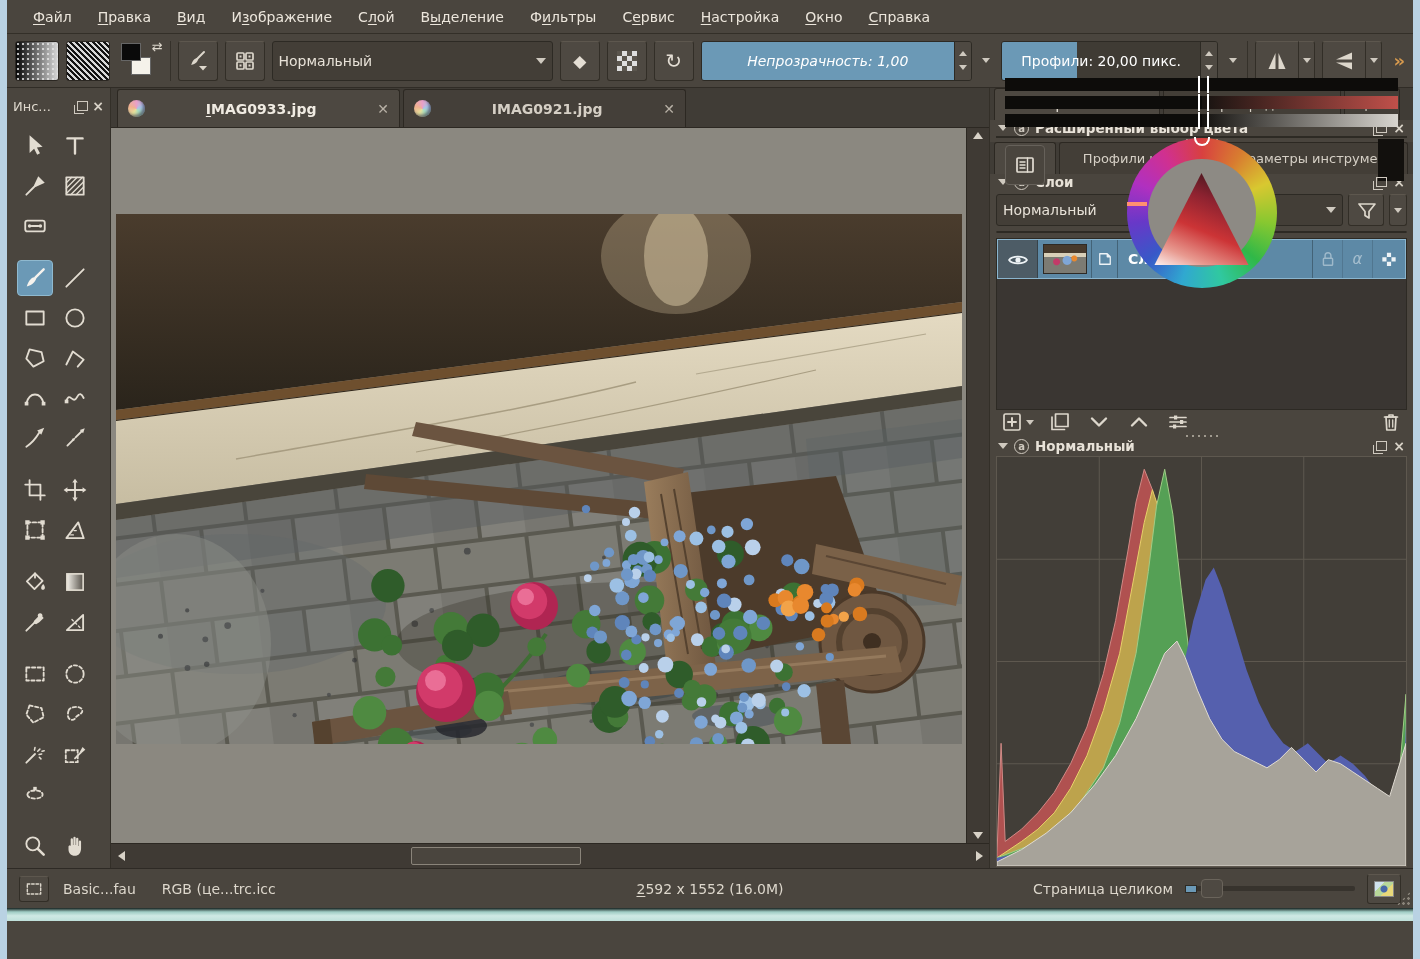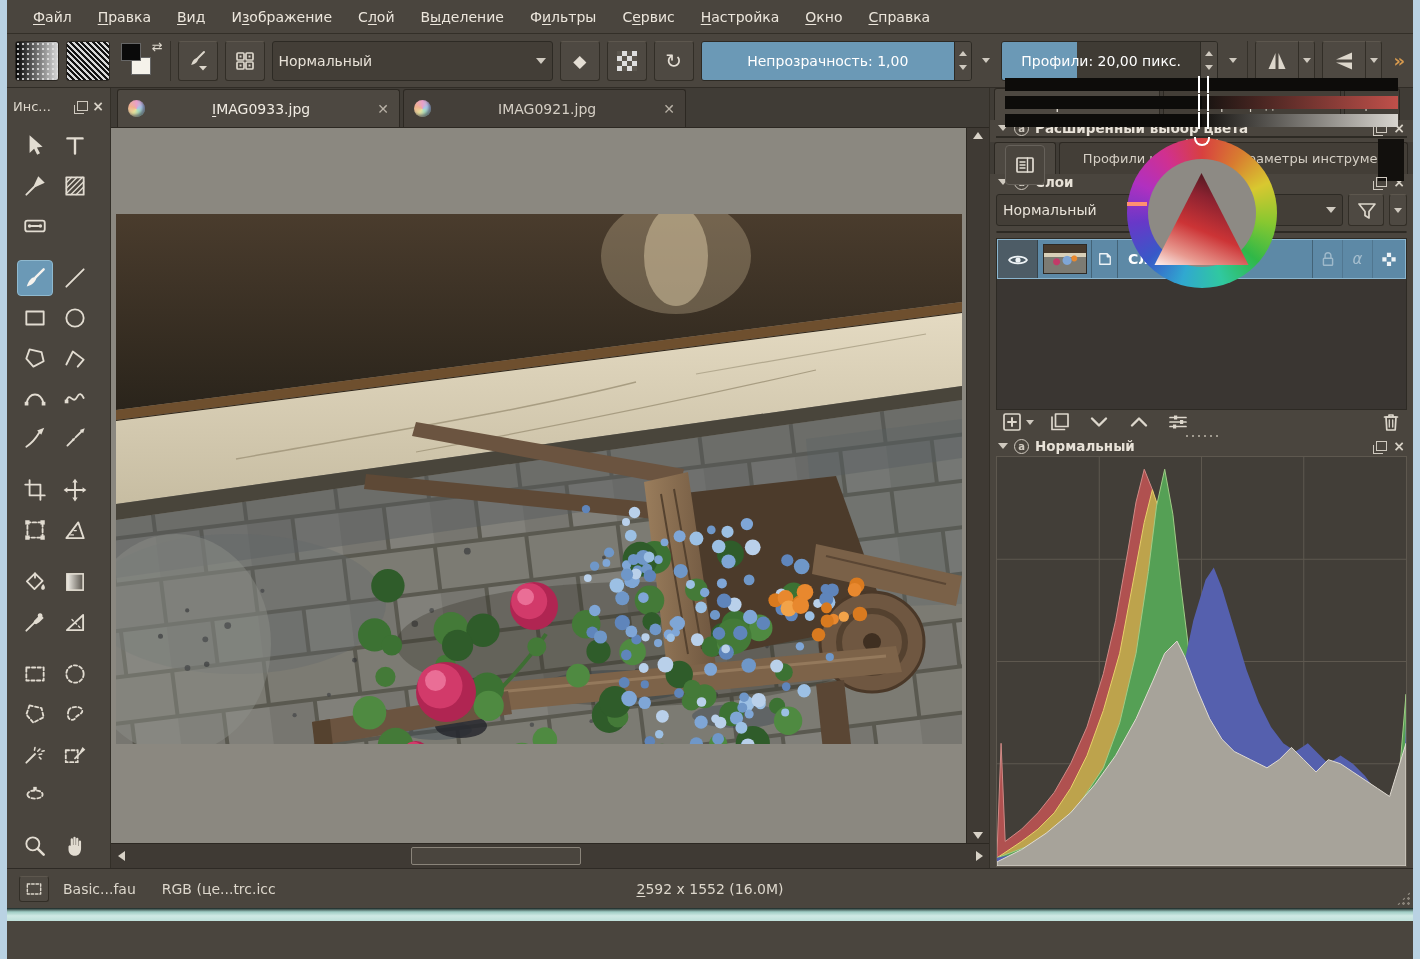--- a/index.html
+++ b/index.html
@@ -90,21 +90,21 @@
   .tool-btn{width:36px;height:36px;display:flex;align-items:center;justify-content:center;
     color:#e2dcd1;border-radius:4px;}
   .tool-btn.selected{background:#6b99b6;border:1px solid #8fb9cf;color:#f6f3ee;}
   svg.ico{display:block;}
   symbol .s{stroke:currentColor;stroke-width:1.7;fill:none;stroke-linecap:round;stroke-linejoin:round;}
   symbol .f{fill:currentColor;stroke:none;}
   
   .center-col{flex:1;display:flex;flex-direction:column;min-width:0;background:#403c36;}
   .tabstrip{height:40px;background:#403c36;border-bottom:1px solid #2c2822;display:flex;align-items:flex-end;padding-left:6px;gap:3px;}
   .doc-tab{width:283px;height:38px;display:flex;align-items:center;padding:0 10px;gap:21px;
-    background:#443f39;border:1px solid #2c2822;border-bottom:none;border-radius:3px 3px 0 0;color:#d5cfc5;font-size:14px;}
+    background:#443f39;border:1px solid #2c2822;border-bottom:none;border-radius:3px 3px 0 0;color:#d5cfc5;font-size:14px;font-weight:bold;}
   .doc-tab.active{background:#4d4841;color:#f0ebe2;}
   .doc-tab .k-ico{width:17px;height:17px;border-radius:50%;flex:none;
     background:conic-gradient(#e8a0c8,#a8c4e8,#a8e0c0,#e8e09a,#f0b090,#e8a0c8);
     box-shadow:inset -2px -2px 3px rgba(40,30,60,.55);}
   .doc-tab .lbl{flex:1;text-align:center;}
   .doc-tab .tab-close{color:#b8b1a6;font-weight:bold;font-size:14px;}
   .doc-tab .tab-close::before{content:"✕";}
   .canvas-zone{flex:1;position:relative;display:flex;min-height:0;}
   .canvas-area{flex:1;position:relative;background:#8b8880;overflow:hidden;}
   .photo{position:absolute;left:5px;top:86px;width:846px;height:530px;}
@@ -467,21 +467,21 @@
     </div>
     <div class="combo blend-combo">
       <span>Нормальный</span>
       <span class="caret"></span>
     </div>
     <div class="icon-btn tb-btn eraser-btn"></div>
     <div class="icon-btn tb-btn">
       <span class="checker-ico"></span>
     </div>
     <div class="icon-btn tb-btn reload-btn"></div>
-    <div class="slider-box" style="width:272px;">
+    <div class="slider-box" style="width:272px;font-style:italic;">
       <div class="slider-track" style="flex:1;">
         <div class="slider-fill" id="opacity-fill" style="width: 100%;"></div>
         <div class="slider-label">
           <span>Непрозрачность:</span>
           <span>1,00</span>
         </div>
       </div>
       <div class="spin-col">
         <span class="caret-up"></span>
         <span class="caret-dn"></span>
@@ -1335,17 +1335,28 @@
 
   <div class="statusbar">
     <div class="icon-btn sb-selico">
       <svg class="ico" width="20" height="20">
           <use href="#sym-selrect"></use>
         </svg>
     </div>
     <span class="sb-item">Basic...fau</span>
     <span class="sb-item">RGB (це...trc.icc</span>
     <span class="sb-center" id="sb-dims"><u>2</u>592 x 1552 (16.0M)</span>
+    <div class="sb-right">
+      <span>Страница целиком</span>
+      <div class="zoom-slider">
+        <span class="track"></span>
+        <span class="mini"></span>
+        <span class="thumb"></span>
+      </div>
+      <div class="icon-btn sb-imgbtn">
+        <span class="sb-img"></span>
+      </div>
+    </div>
     <div class="resize-grip"></div>
   </div>
 
   <div class="bottom-strip"></div>
 </div>
 
 </body></html>

